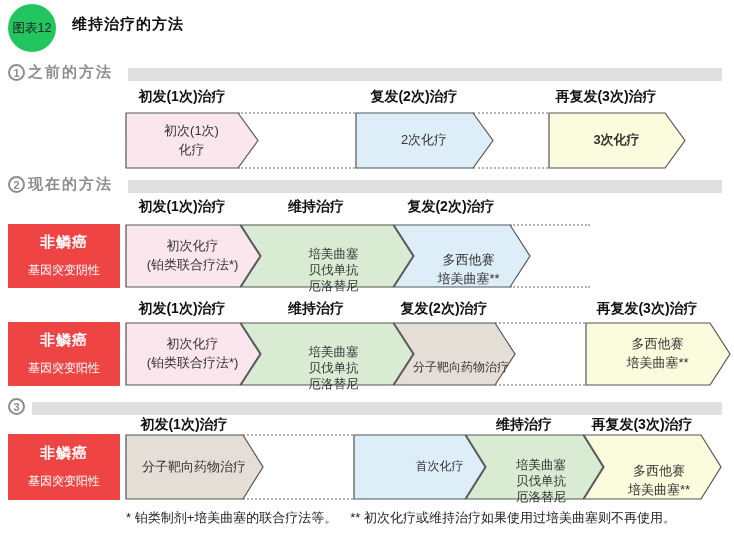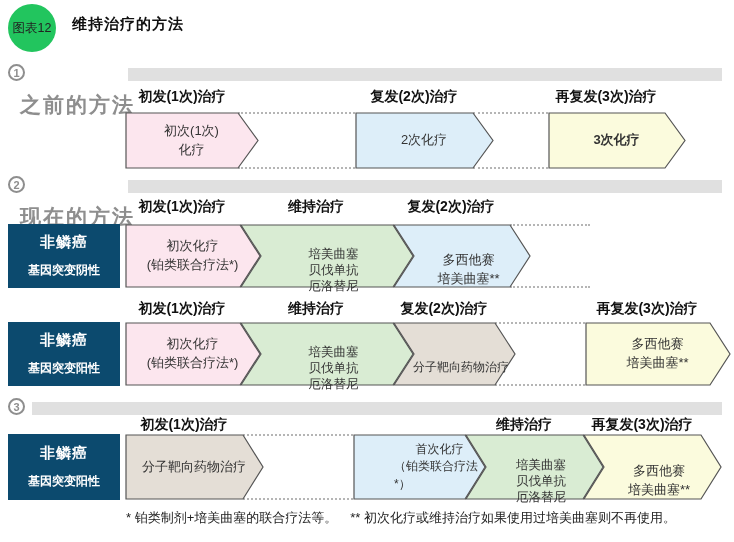--- a/index.html
+++ b/index.html
@@ -11,39 +11,39 @@
   .abs{position:absolute;}
   
   .badge{left:8px;top:4px;width:48px;height:48px;border-radius:50%;
     background:#22c55e;display:flex;align-items:center;justify-content:center;
     font-size:12.5px;color:#222;}
   .page-title{left:72px;top:15px;font-size:15px;font-weight:bold;color:#101010;letter-spacing:1px;}
   
   .sec-circle{width:17px;height:17px;border:2px solid #8e8e8e;border-radius:50%;
     display:flex;align-items:center;justify-content:center;
     font-size:11px;font-weight:bold;color:#8e8e8e;box-sizing:border-box;left:8px;}
-  .sec-title{left:20px;font-size:21px;font-weight:bold;color:#8e8e8e;letter-spacing:2px;margin-top:28px;}
+  .sec-title{left:28px;font-size:15px;font-weight:bold;color:#8e8e8e;letter-spacing:2px;}
   .sec-bar{height:13px;background:#e0e0e0;}
   
   .stage{width:170px;text-align:center;font-size:14px;font-weight:bold;color:#111;}
   
   svg.arrow{position:absolute;overflow:visible;}
   .atext{position:absolute;display:flex;flex-direction:column;align-items:center;
     justify-content:center;font-size:13px;color:#333;line-height:1.45;
     pointer-events:none;box-sizing:border-box;}
   .atext.notch{padding-left:14px;margin-top:14px;}
   .atext.tight{font-size:12.5px;line-height:1.3;}
   
   .dots{position:absolute;border-top:2px dotted #b5b5b5;border-bottom:2px dotted #b5b5b5;
     box-sizing:border-box;}
   
-  .sidebox{left:8px;width:112px;background:#0c4a6e;display:flex;flex-direction:column;
+  .sidebox{left:8px;width:112px;background:#ef4444;display:flex;flex-direction:column;
     align-items:center;justify-content:center;color:#fff;text-align:center;gap:8px;}
   .sidebox .l1{font-size:15px;font-weight:bold;letter-spacing:1px;}
-  .sidebox .l2{font-size:12px;font-weight:bold;margin-top:2px;}
+  .sidebox .l2{font-size:12px;font-weight:normal;margin-top:2px;}
   .footnote{left:126px;top:509px;font-size:13px;color:#222;}
 </style>
 </head>
 <body>
 
 <div id="canvas">
 
   <div class="abs badge">图表12</div>
   <div class="abs page-title">维持治疗的方法</div>
 
@@ -183,21 +183,20 @@
   </svg>
   <div class="atext" style="left:125px;top:434px;width:138px;height:66px;">
     <span>分子靶向药物治疗</span>
   </div>
 
   <svg class="arrow" style="left:353px;top:434px;" width="134" height="66">
     <polygon points="1,1 112,1 132,33 112,65 1,65" stroke="#555" stroke-width="1.2" fill="#ddeef9"></polygon>
   </svg>
   <div class="atext" style="left:353px;top:434px;width:132px;height:66px;font-size:12px;padding-left:41px;">
     <span>首次化疗</span>
-    <span>（铂类联合疗法*）</span>
   </div>
 
   <svg class="arrow" style="left:465px;top:434px;" width="140" height="66">
     <polygon points="1,1 118,1 138,33 118,65 1,65 21,33" stroke="#555" stroke-width="1.2" fill="#d9ecd3"></polygon>
   </svg>
   <div class="atext notch tight" style="left:465px;top:434px;width:138px;height:66px;">
     <span>培美曲塞</span>
     <span>贝伐单抗</span>
     <span>厄洛替尼</span>
   </div>

